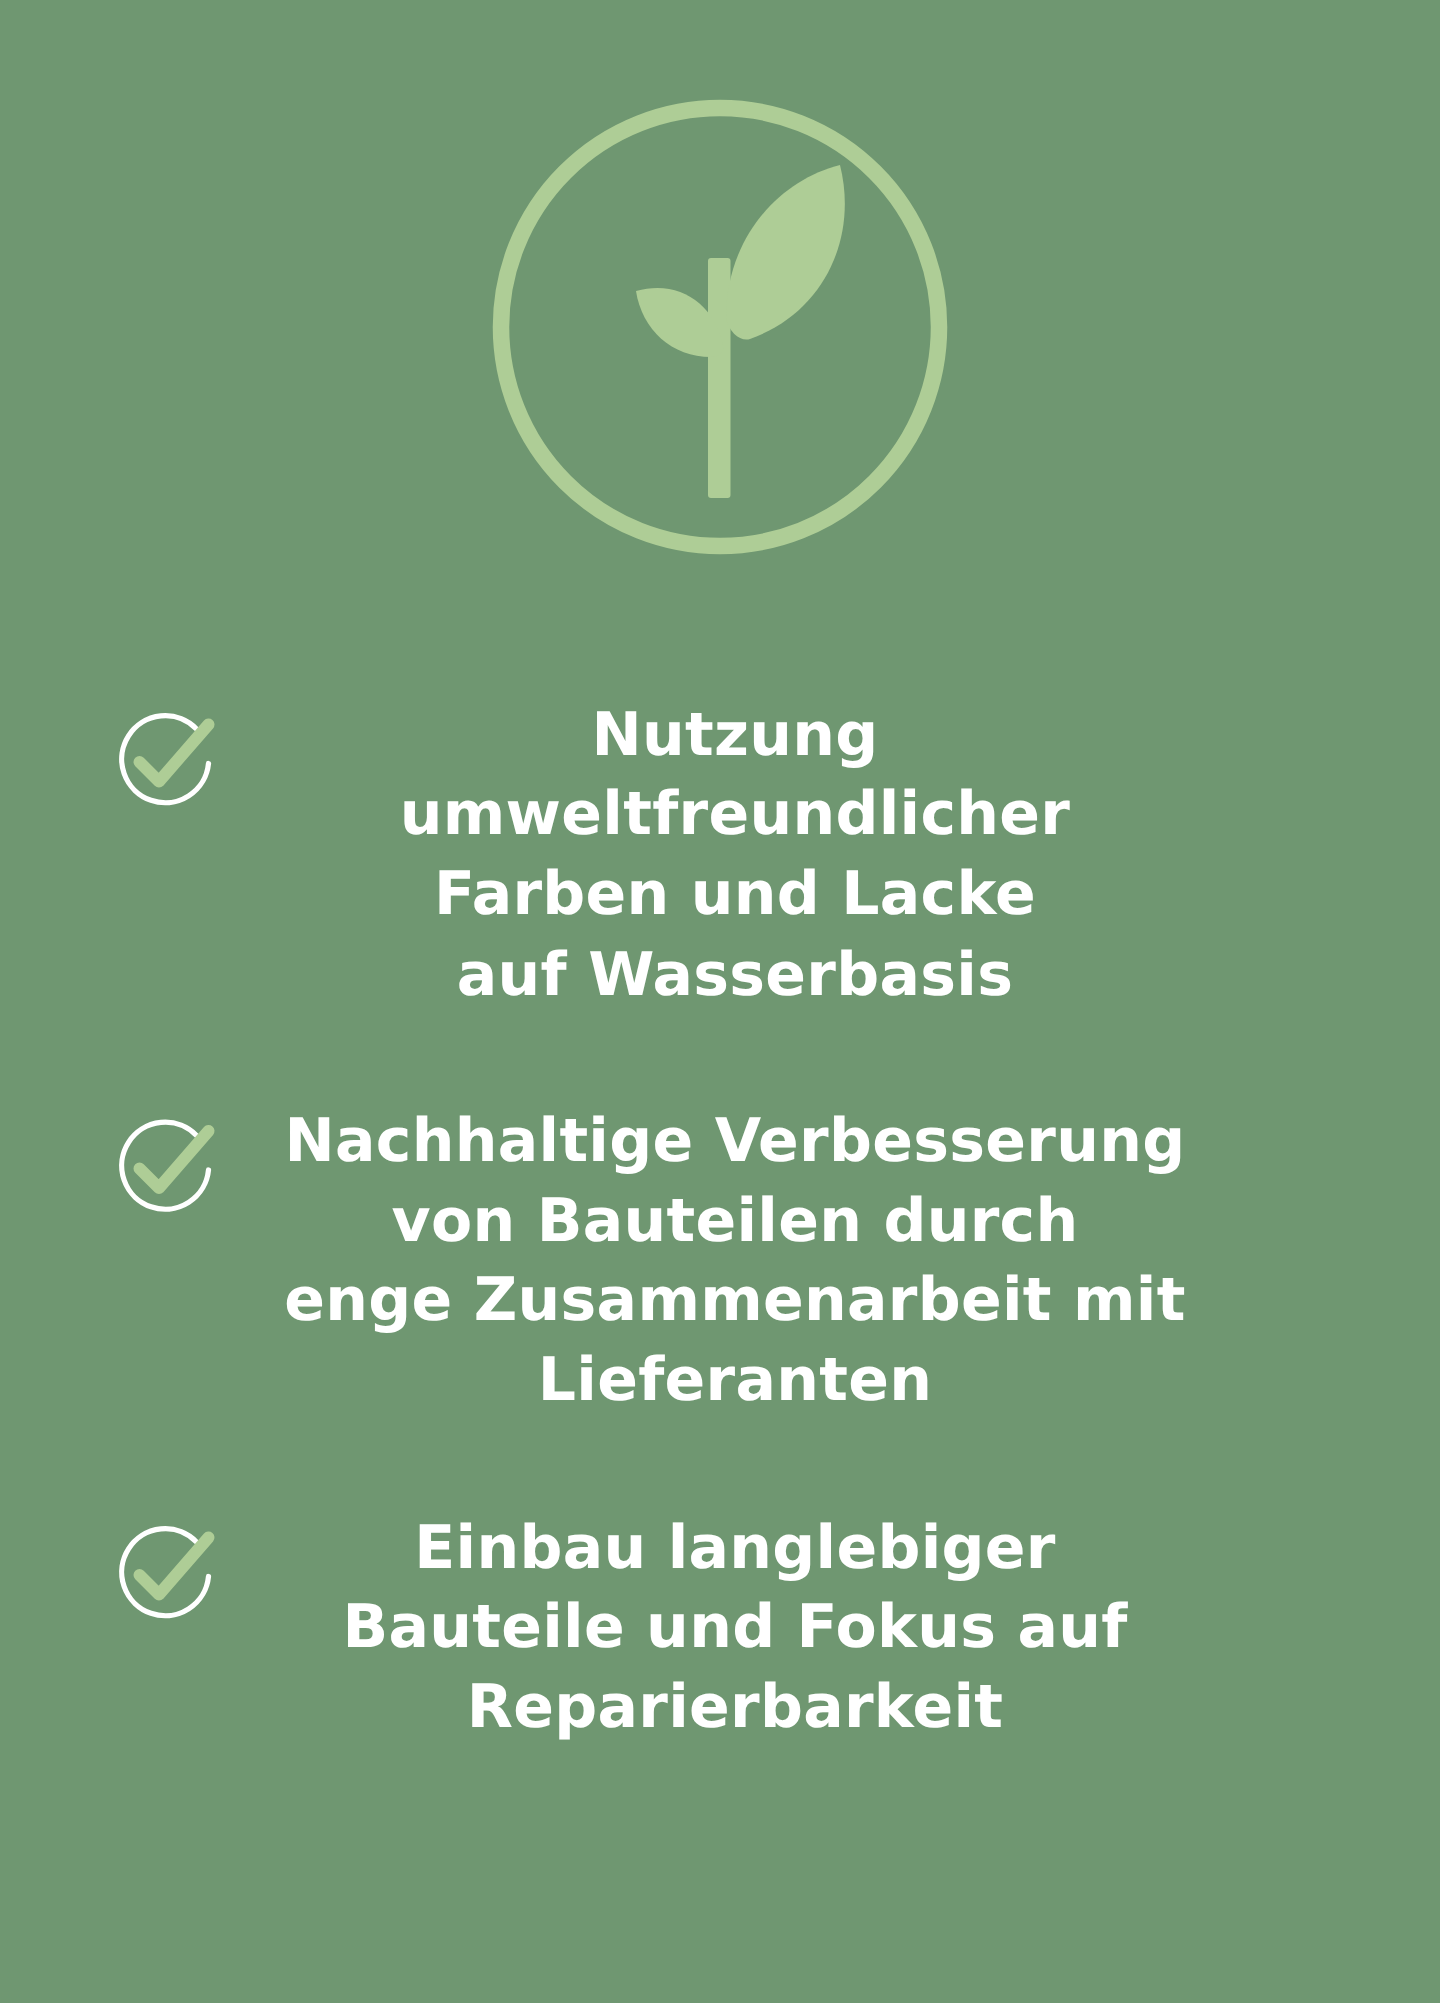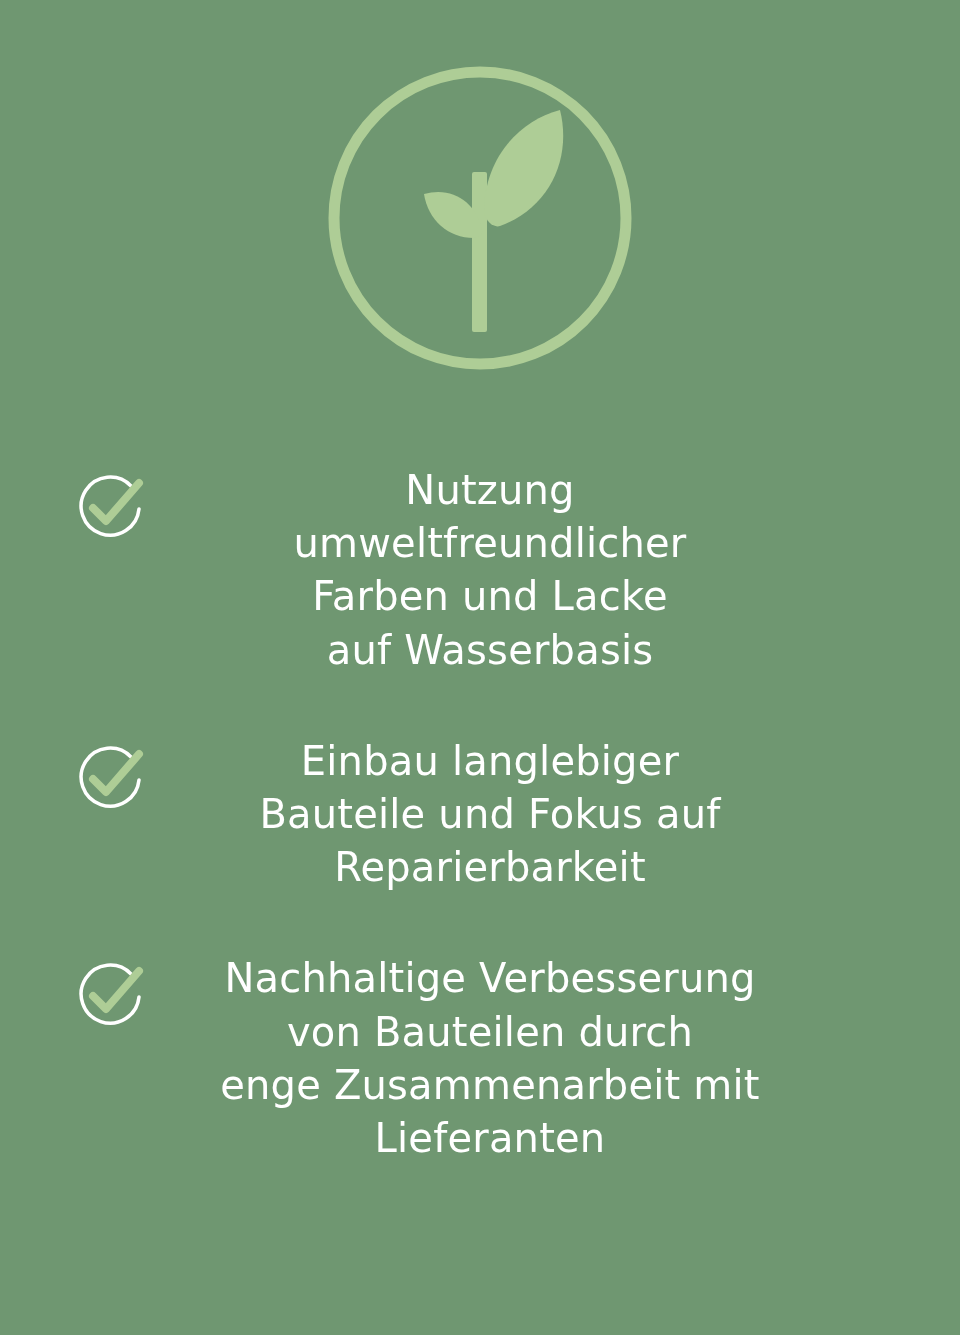--- a/index.html
+++ b/index.html
@@ -56,21 +56,21 @@
   .check-icon {
     width: 74px;
     height: 74px;
     display: block;
   }
   .feature-text {
     flex: 1 1 auto;
     color: #ffffff;
     font-size: 40px;
     line-height: 1.33;
-    font-weight: normal;
+    font-weight: bold;
     text-align: center;
     letter-spacing: 0.2px;
     padding-right: 120px;
     white-space: pre-line;
   }
 </style>
 </head>
 <body>
 
 <div class="page">
@@ -102,32 +102,32 @@
 auf Wasserbasis</div>
     </div>
 
     <div class="feature">
       <span class="check-wrap">
         <svg class="check-icon" viewBox="0 0 74 74" aria-hidden="true">
           <path d="M58 14 A29 29 0 1 0 66 37" fill="none" stroke="#ffffff" stroke-width="3.5" stroke-linecap="round"></path>
           <path d="M20 36 L33 49 L66 11" fill="none" stroke="#aecd96" stroke-width="8" stroke-linecap="round" stroke-linejoin="round"></path>
         </svg>
       </span>
-      <div class="feature-text">Einbau langlebiger
-Bauteile und Fokus auf
-Reparierbarkeit</div>
+      <div class="feature-text">Nachhaltige Verbesserung
+von Bauteilen durch
+enge Zusammenarbeit mit
+Lieferanten</div>
     </div>
 
     <div class="feature">
       <span class="check-wrap">
         <svg class="check-icon" viewBox="0 0 74 74" aria-hidden="true">
           <path d="M58 14 A29 29 0 1 0 66 37" fill="none" stroke="#ffffff" stroke-width="3.5" stroke-linecap="round"></path>
           <path d="M20 36 L33 49 L66 11" fill="none" stroke="#aecd96" stroke-width="8" stroke-linecap="round" stroke-linejoin="round"></path>
         </svg>
       </span>
-      <div class="feature-text">Nachhaltige Verbesserung
-von Bauteilen durch
-enge Zusammenarbeit mit
-Lieferanten</div>
+      <div class="feature-text">Einbau langlebiger
+Bauteile und Fokus auf
+Reparierbarkeit</div>
     </div>
 
   </div>
 </div>
 
 </body></html>

